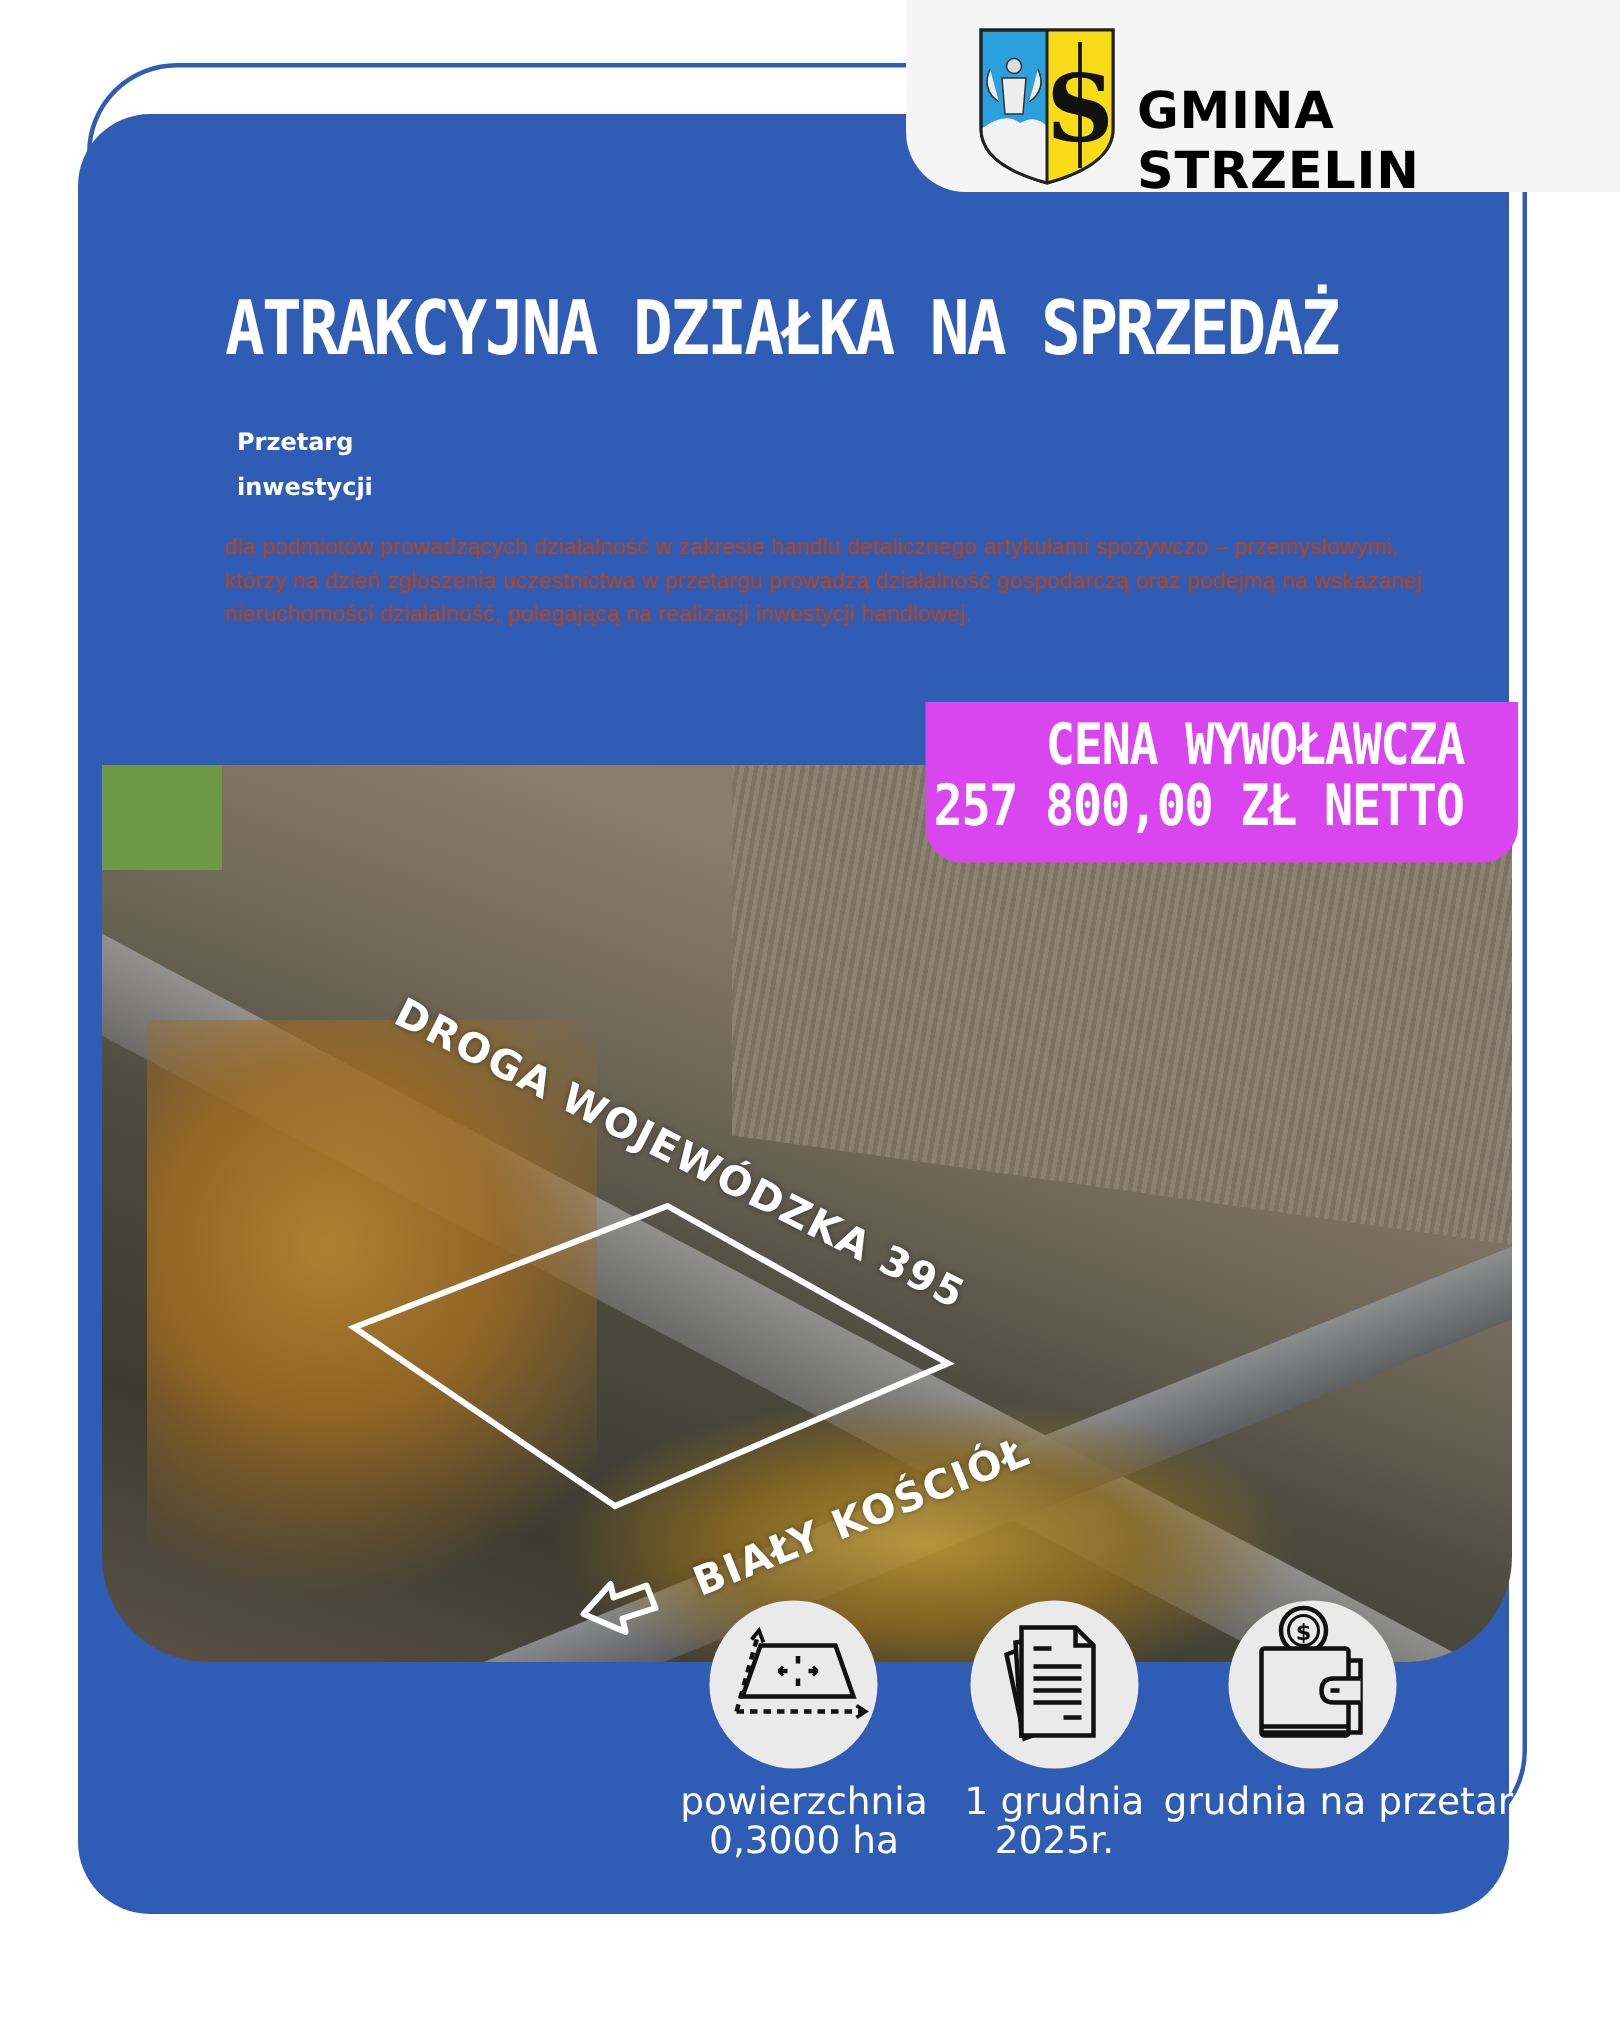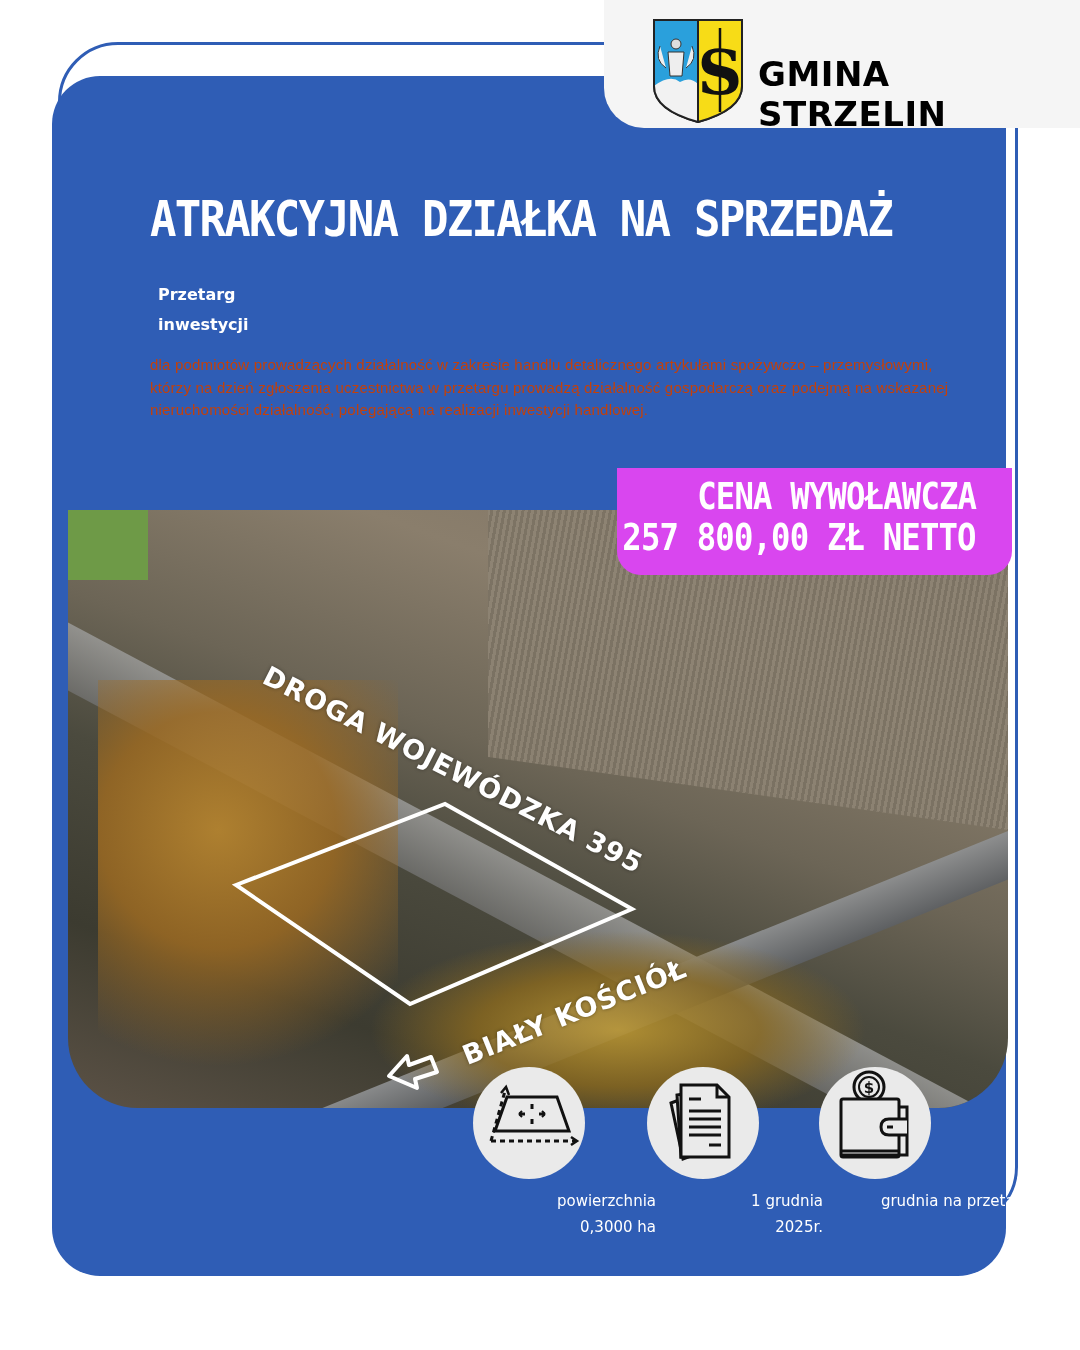--- a/index.html
+++ b/index.html
@@ -25,21 +25,21 @@
   .plot{position:absolute;left:0;top:0;}
   .road-label{position:absolute;color:#ffffff;font-family:"DejaVu Sans",sans-serif;font-weight:bold;white-space:nowrap;text-shadow:0 0 4px rgba(0,0,0,.4);}
   .road-label.droga{left:272px;top:660px;font-size:27px;transform:rotate(27deg);transform-origin:left top;letter-spacing:1px;}
   .road-label.bialy{left:458px;top:1042px;font-size:27px;transform:rotate(-22deg);transform-origin:left top;letter-spacing:1px;}
   .arrow{position:absolute;left:385px;top:1048px;}
   .price-box{position:absolute;left:605px;top:468px;width:395px;height:107px;background:#d946ef;border-radius:0 0 24px 24px;margin-left:12px;}
   .price-line{position:absolute;right:36px;font-family:"DejaVu Sans Mono","Liberation Mono",monospace;font-weight:bold;color:#ffffff;white-space:nowrap;letter-spacing:-1px;transform:scaleX(0.85);transform-origin:right top;}
   .price-line.l1{top:6px;font-size:38px;}
   .price-line.l2{top:47px;font-size:38px;}
   .info-icon{position:absolute;width:112px;height:112px;border-radius:50%;background:#eaeaea;}
-  .info-label{position:absolute;width:240px;text-align:right;color:#ffffff;font-family:"DejaVu Sans",sans-serif;font-size:15px;line-height:26px;}
+  .info-label{position:absolute;width:240px;text-align:center;color:#ffffff;font-family:"DejaVu Sans",sans-serif;font-size:25px;line-height:26px;}
 </style>
 </head>
 <body>
 
 <div class="outline"></div>
 <div class="card"></div>
 
 <div class="photo">
   <div class="grass"></div>
   <div class="field-right"></div>

